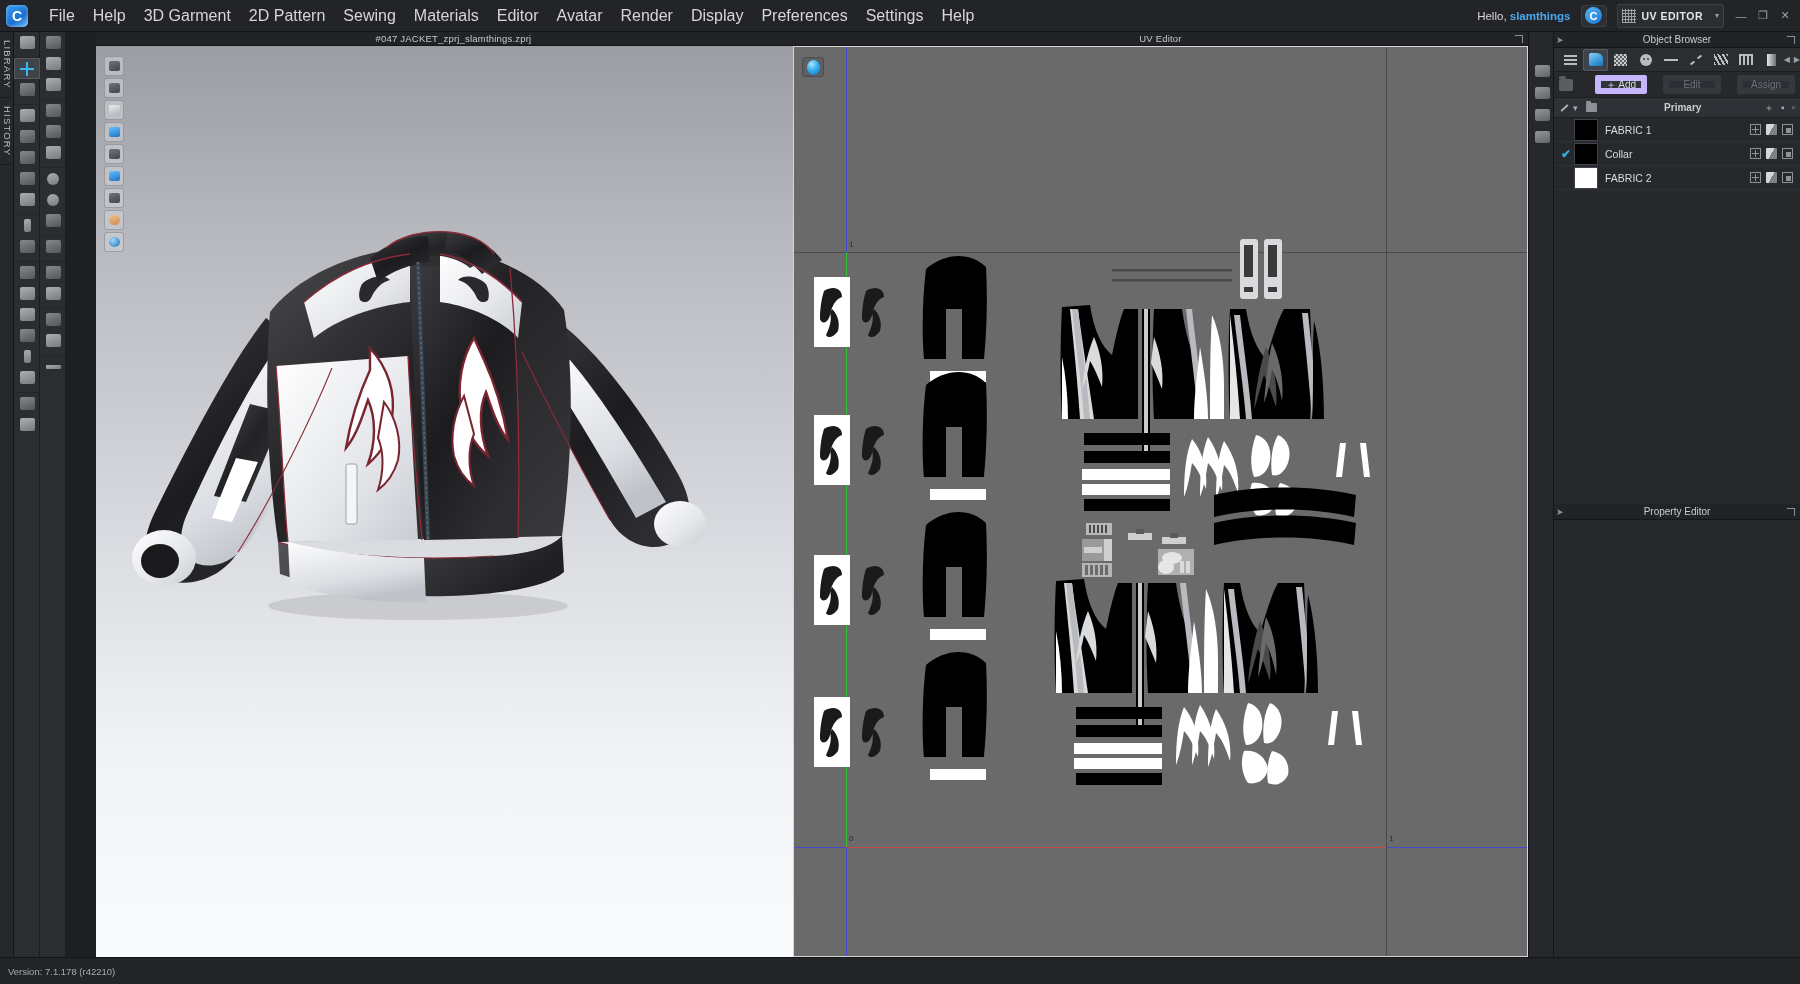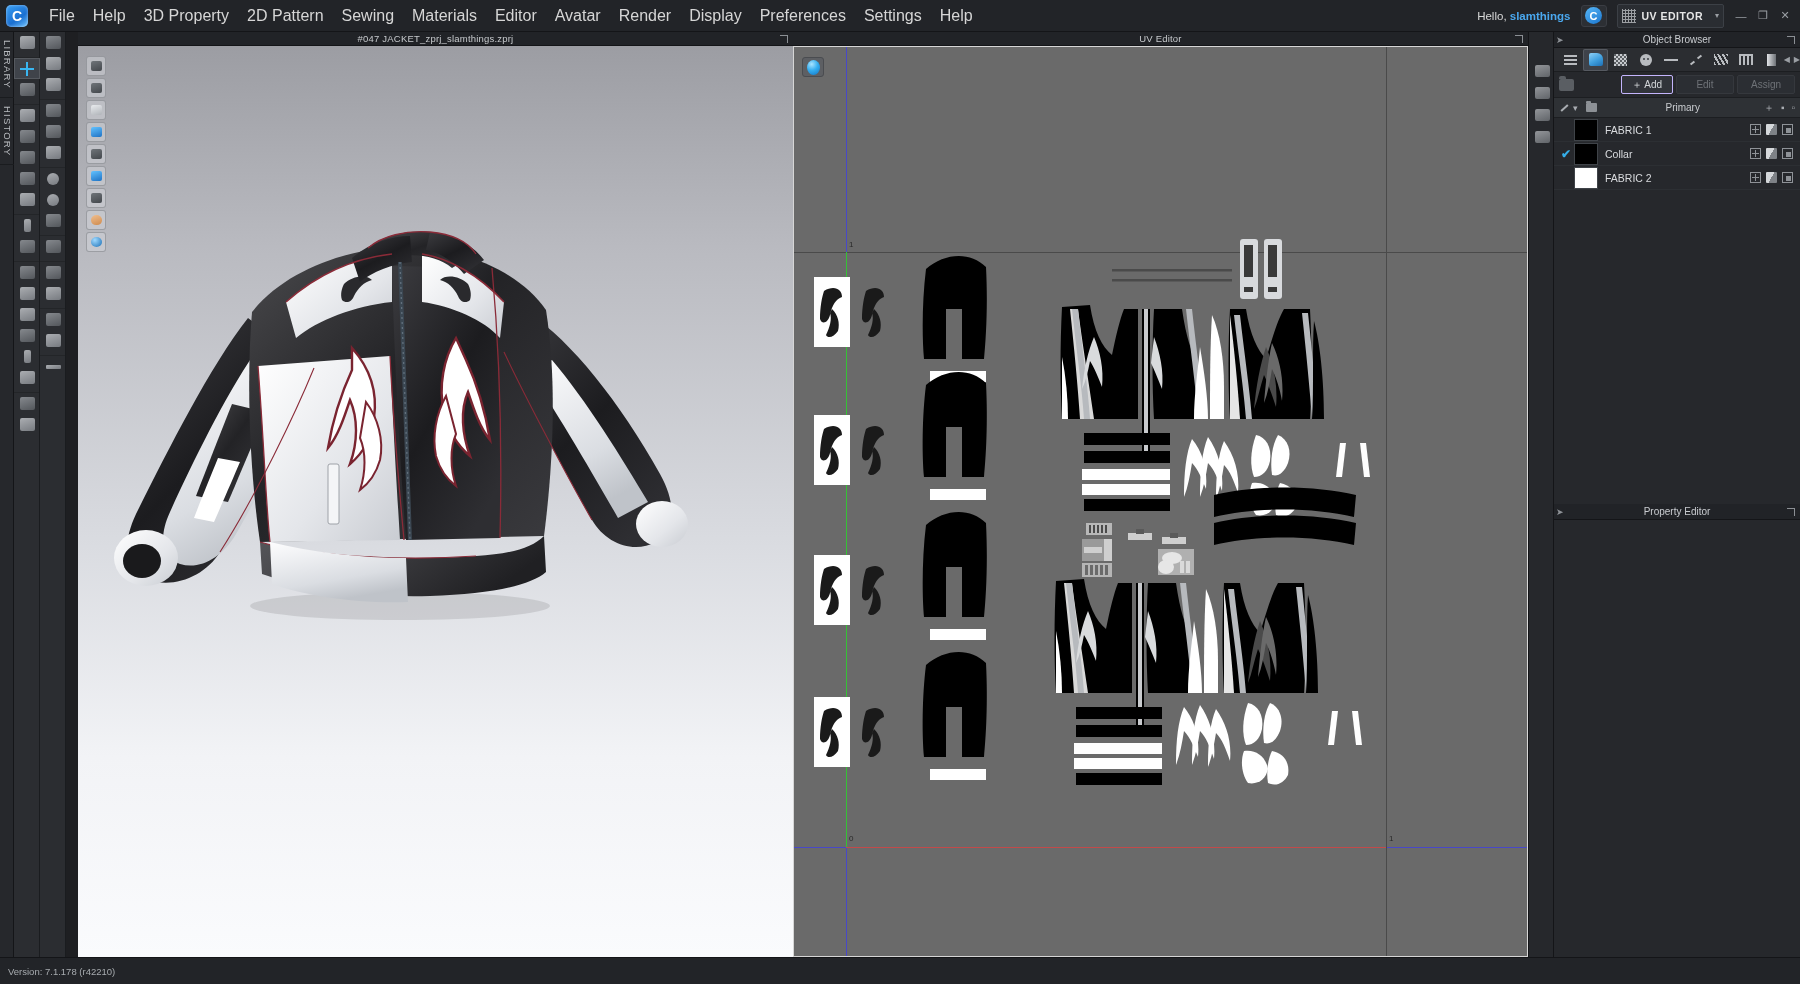--- a/index.html
+++ b/index.html
@@ -104,21 +104,21 @@
   .tglyph.thin{height:4px;border-radius:1px;}
   .tglyph.slim{width:7px;}
   .tsep { height:5px; border-bottom:1px solid #232528; }
   .crosshair{position:relative;width:14px;height:14px;}
   .crosshair:before,.crosshair:after{content:"";position:absolute;background:#39b6f2;}
   .crosshair:before{left:6px;top:0;width:2px;height:14px;}
   .crosshair:after{top:6px;left:0;height:2px;width:14px;}
 
   
   .panel3d {
-    position:absolute; left:78px; top:32px; width:715px; height:925px;
+    position:absolute; left:96px; top:32px; width:715px; height:925px;
     background:#2b2d31;
   }
   .paneltitle {
     height:14px; background:#212327; border-bottom:1px solid #141518;
     display:flex; align-items:center; justify-content:center; position:relative;
   }
   .paneltitle span{font-size:9.5px;color:#c7cacd;letter-spacing:.2px;}
   .pt-expand{
     position:absolute; right:5px; top:3px; width:8px; height:8px;
     border:1px solid #8b8f94; border-left:none; border-bottom:none;
@@ -232,36 +232,36 @@
   .ob-actions{
     height:26px;display:flex;align-items:center;background:#26282c;
     border-bottom:1px solid #1c1e21;padding:0 5px;
   }
   .folder-ico{
     width:15px;height:12px;background:#5a5e63;border-radius:2px 2px 2px 2px;
     position:relative;margin-right:6px;
   }
   .folder-ico:before{content:"";position:absolute;left:0;top:-3px;width:7px;height:3px;background:#5a5e63;border-radius:2px 2px 0 0;}
   .abtn{
-    height:19px;min-width:58px;border:1px solid #c4b5fd;background:#31343a;border-radius:2px;
-    display:flex;align-items:center;justify-content:center;font-size:10px;color:#d4d7da;margin-left:3px;
+    height:19px;min-width:58px;border:6px solid #c4b5fd;background:#31343a;border-radius:2px;
+    display:flex;align-items:center;justify-content:center;font-size:10px;color:#d4d7da;margin-left:16px;
   }
   .abtn.dim{color:#6e7277;background:#2b2e33;border-color:#35383d;}
   .abtn.add{min-width:52px;}
 
   .ob-group{
     height:20px;display:flex;align-items:center;background:#2e3135;
     border-bottom:1px solid #1c1e21;padding:0 5px;font-size:10px;color:#c9ccd0;
   }
   .gp-pencil{width:11px;height:10px;position:relative;margin-right:3px;}
   .gp-pencil:before{content:"";position:absolute;left:1px;top:4px;width:9px;height:2px;background:#a9adb2;transform:rotate(-42deg);}
   .gp-dot{font-size:9px;color:#a9adb2;margin-right:8px;}
   .gp-fold{width:11px;height:9px;background:#8d9196;border-radius:1px;margin-right:5px;position:relative;}
   .gp-fold:before{content:"";position:absolute;left:0;top:-2px;width:5px;height:2px;background:#8d9196;border-radius:1px 1px 0 0;}
-  .gp-name{flex:1;text-align:center;}
+  .gp-name{flex:1;text-align:center;font-weight:bold;}
   .gp-right{display:flex;align-items:center;gap:7px;color:#a9adb2;font-size:10px;}
 
   .ob-row{
     height:24px;display:flex;align-items:center;
     border-bottom:1px solid #2c2f33;padding-left:4px;
   }
   .chk{width:16px;font-size:12px;color:#35aee8;font-weight:bold;text-align:center;}
   .swatch{width:24px;height:22px;border:1px solid #3f4348;margin-right:7px;}
   .ob-name{font-size:10.5px;color:#d9dbde;flex:1;}
   .rowicos{display:flex;align-items:center;gap:5px;padding-right:7px;}
@@ -285,21 +285,21 @@
 </head>
 <body>
 
 <div id="app">
 
   <div class="menubar">
     <div class="logo">C</div>
     <div class="menu-items">
       <div class="menu-item">File</div>
       <div class="menu-item">Help</div>
-      <div class="menu-item">3D Property</div>
+      <div class="menu-item">3D Garment</div>
       <div class="menu-item">2D Pattern</div>
       <div class="menu-item">Sewing</div>
       <div class="menu-item">Materials</div>
       <div class="menu-item">Editor</div>
       <div class="menu-item">Avatar</div>
       <div class="menu-item">Render</div>
       <div class="menu-item">Display</div>
       <div class="menu-item">Preferences</div>
       <div class="menu-item">Settings</div>
       <div class="menu-item">Help</div>

